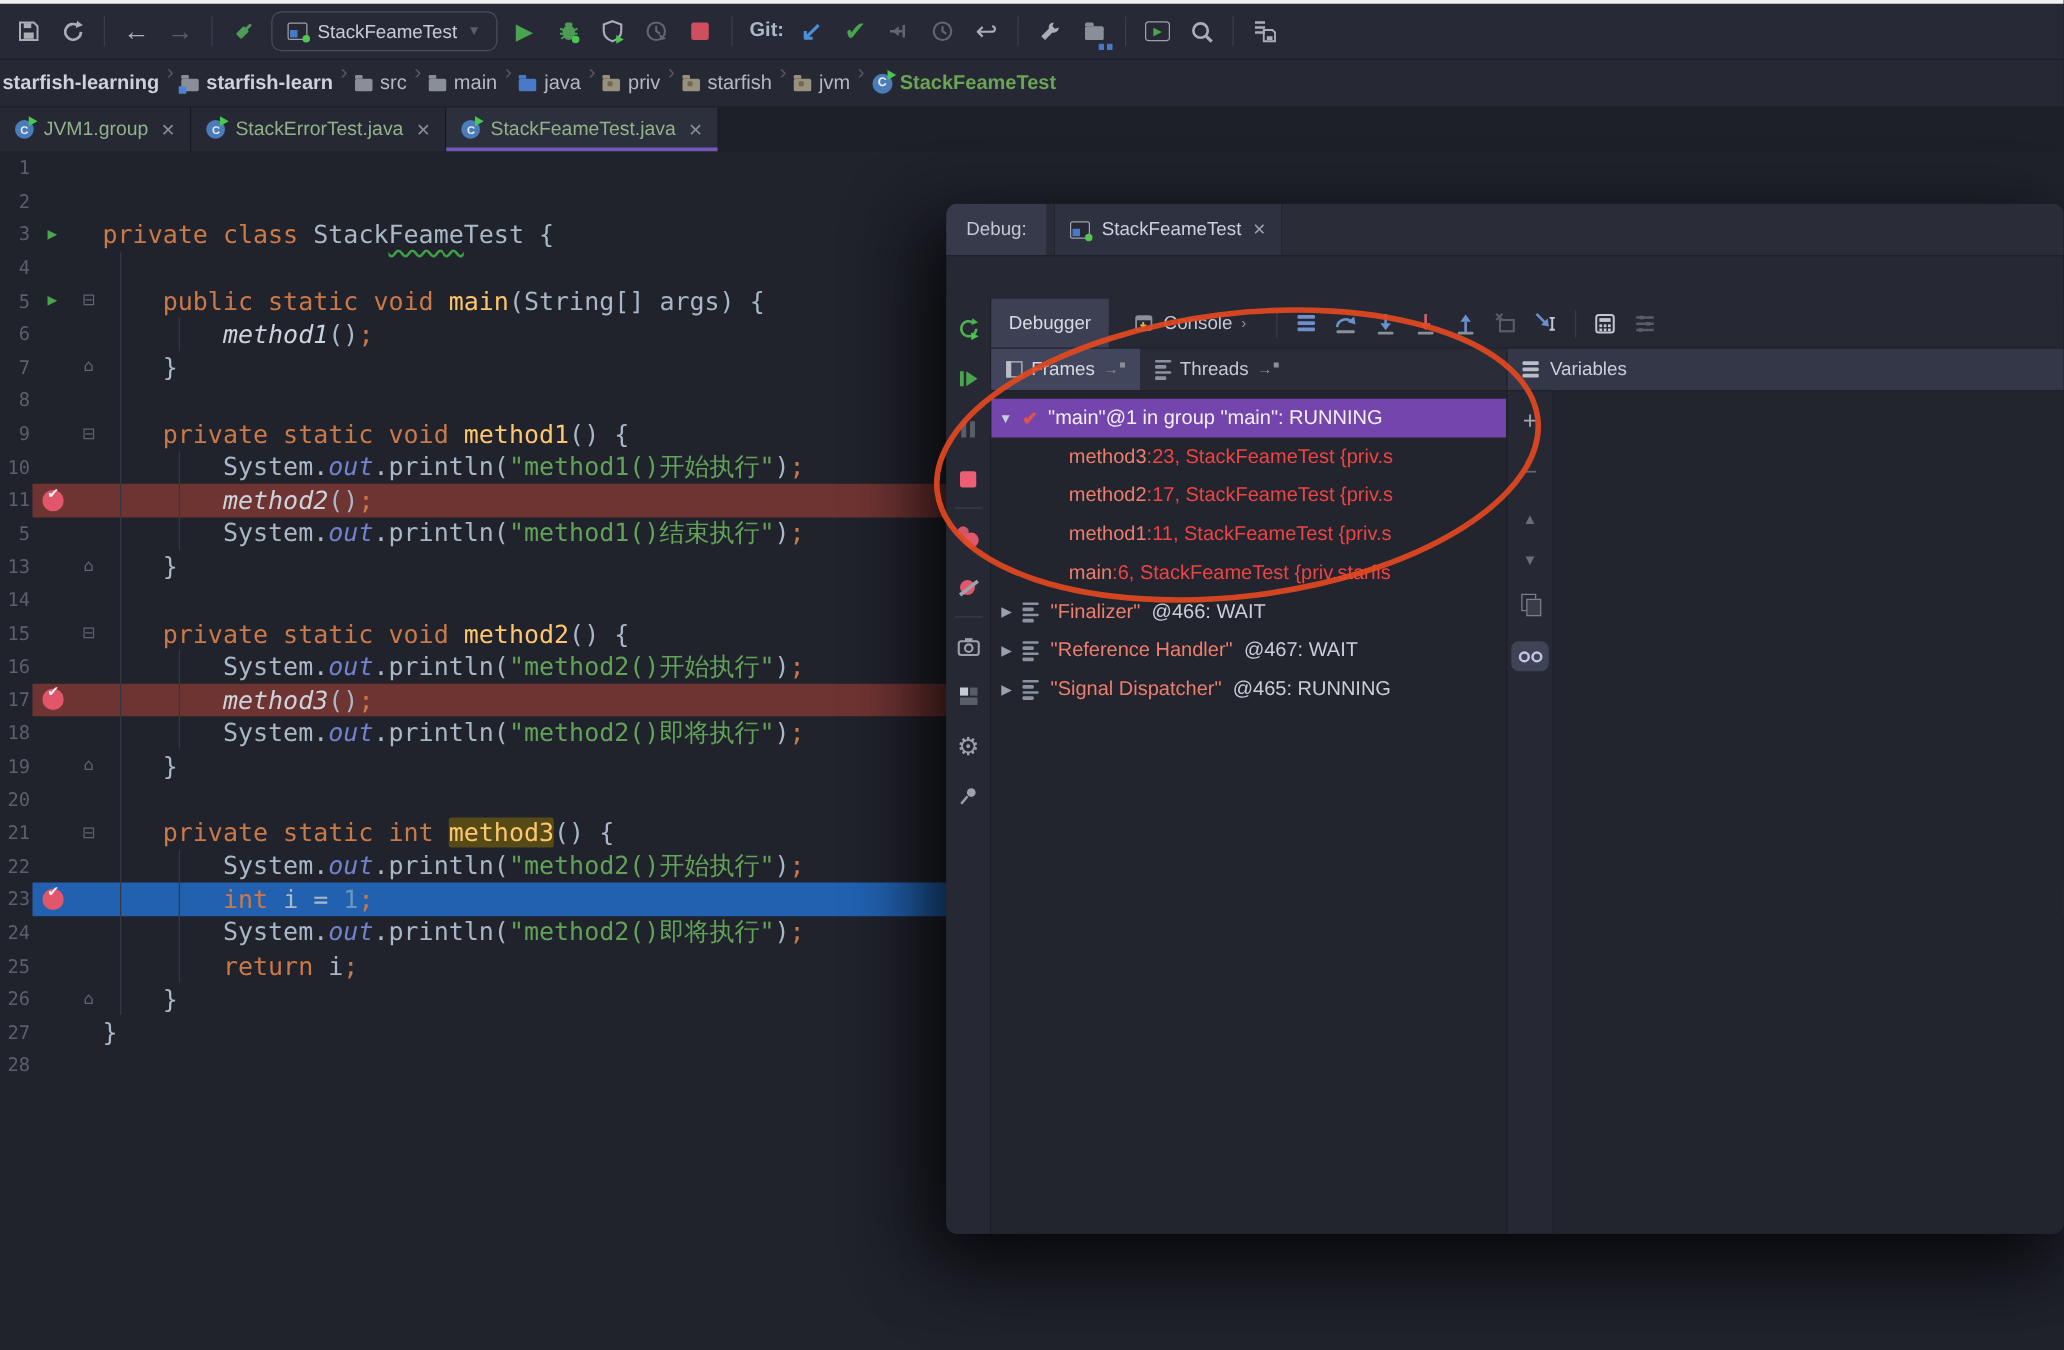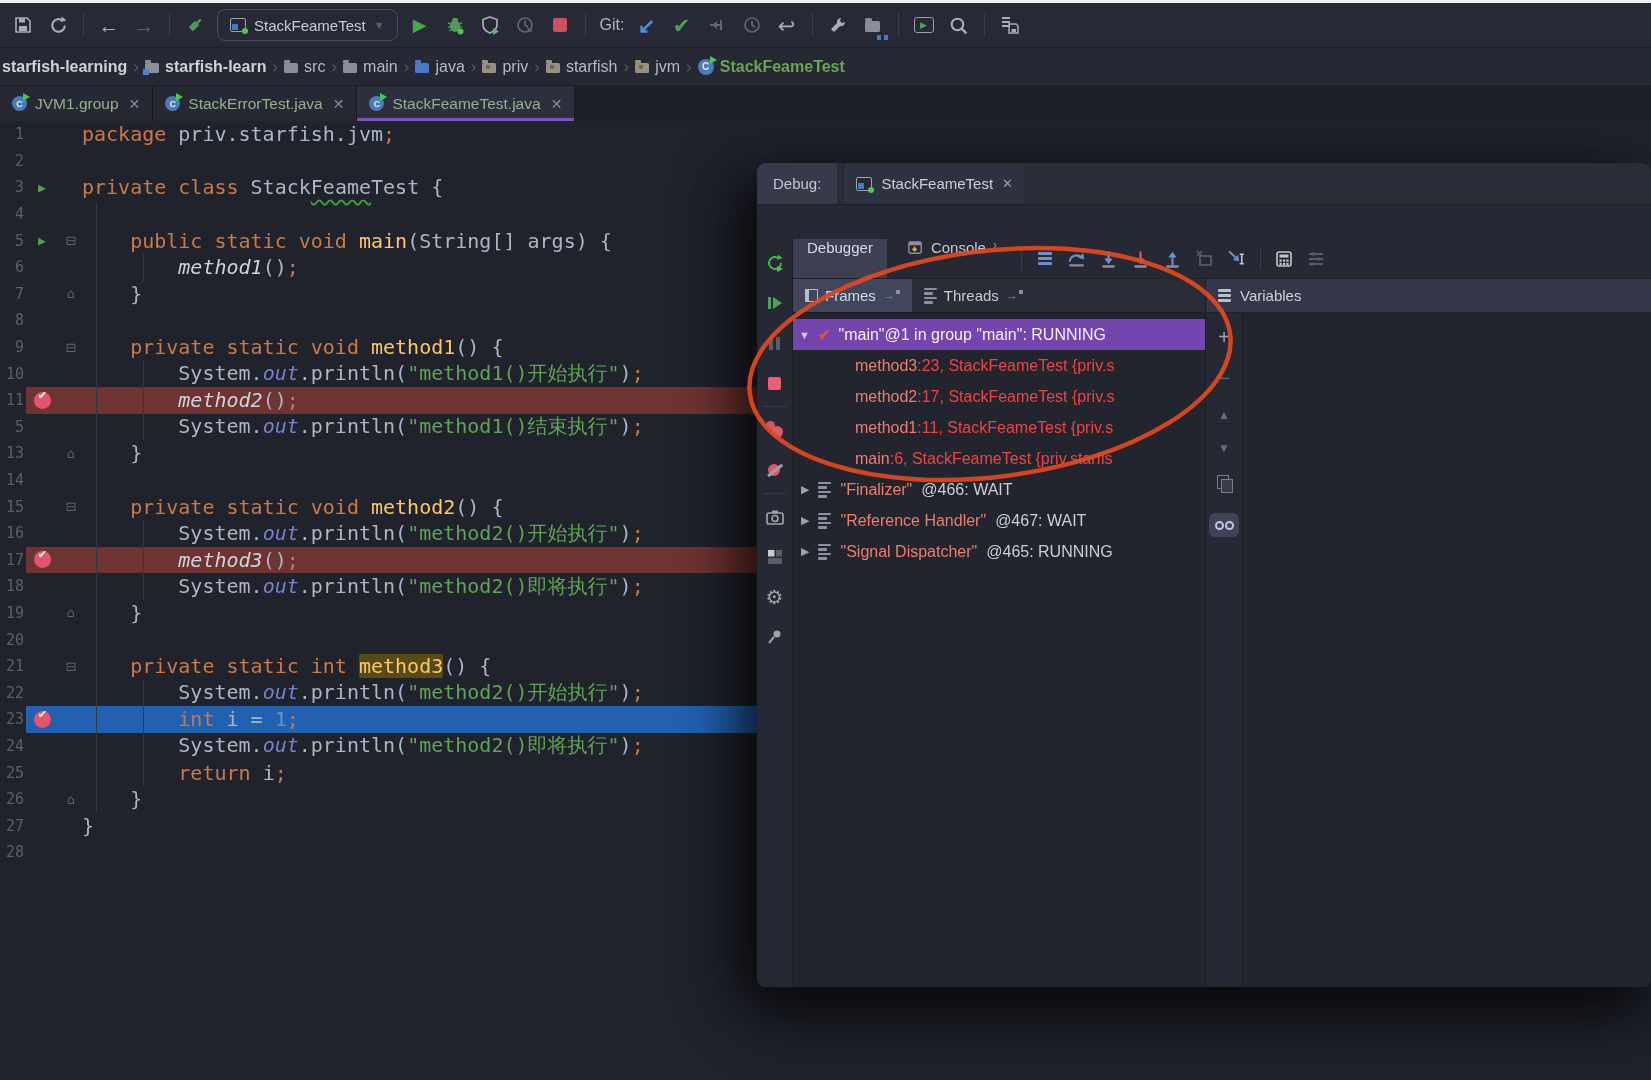--- a/index.html
+++ b/index.html
@@ -18,34 +18,34 @@
   .glyph{color:#a9adb6;font-size:18px;line-height:1}
   .glyph.dim{color:#5b5f6a}
   .glyph.green{color:#49a64e}
   .glyph.blue{color:#4b8fd6;font-weight:bold}
   .glyph.big{font-size:21px}
   .runcfg{height:32px;border:1px solid #4a4d5e;border-radius:8px;display:flex;align-items:center;
     gap:8px;padding:0 12px;color:#c8ccd4;font-size:15px}
   .winicon{position:relative;width:16px;height:14px;border:1.5px solid #9da1aa;border-radius:2px;background:#262834}
   .winicon::before{content:"";position:absolute;left:1px;bottom:1px;width:6px;height:6px;background:#4779c6}
   .winicon::after{content:"";position:absolute;right:-3px;bottom:-3px;width:6px;height:6px;border-radius:50%;background:#53c653}
-  .gitlabel{color:#a9b7c6;font-size:16px;font-weight:normal;margin-left:2px}
+  .gitlabel{color:#a9b7c6;font-size:16px;font-weight:bold;margin-left:2px}
   .stopsq{width:14px;height:14px;background:#cf4f5e;border-radius:2px}
   .folder{position:relative;width:15px;height:11px;background:#8a8e99;border-radius:1.5px;margin-top:3px}
   .folder::before{content:"";position:absolute;top:-3px;left:0;width:7px;height:3px;background:inherit;border-radius:1.5px 1.5px 0 0}
   .pstruct .folder{background:#8a8e99}
   .pstruct{position:relative}
   .pstruct::after{content:"";position:absolute;right:-2px;bottom:-2px;width:11px;height:5px;
     background:linear-gradient(90deg,#4779c6 40%,transparent 40%,transparent 60%,#4779c6 60%)}
   .termico{width:20px;height:16px;border:1.5px solid #9da1aa;border-radius:3px;display:flex;align-items:center;justify-content:center}
   .termico span{color:#49a64e;font-size:9px}
 
   
   .breadcrumbs{position:absolute;top:48px;left:0;right:0;height:38px;background:#262834;
-    display:flex;align-items:center;gap:4px;padding-left:2px;font-size:16px;z-index:5;border-bottom:1px solid #1c1e28}
+    display:flex;gap:4px;padding-left:2px;font-size:16px;z-index:5;border-bottom:1px solid #1c1e28}
   .bc-item{display:flex;align-items:center;gap:6px;color:#b4bac4}
   .bc-item.bold{color:#ced2da;font-weight:bold}
   .bc-item.cls{color:#6aa455;font-weight:bold}
   .bc-sep{color:#565a66;font-size:17px;margin:0 2px}
   .bc-folder{width:14px;height:10px;background:#8a8e99;border-radius:1.5px;position:relative;margin-top:2px}
   .bc-folder::before{content:"";position:absolute;top:-3px;left:0;width:6px;height:3px;background:inherit;border-radius:1px 1px 0 0}
   .bc-folder.module::after{content:"";position:absolute;left:-2px;bottom:-2px;width:6px;height:6px;background:#4f82d0}
   .bc-folder.src{background:#8a8e99}
   .bc-folder.java{background:#4a7ac7}
   .bc-folder.pkg{background:#98917e}
@@ -102,21 +102,21 @@
   .dstab{margin-left:6px;padding:0 12px;display:flex;align-items:center;gap:9px;background:#2e3140;
     border-left:1px solid #232530;border-right:1px solid #232530;color:#ccd0d8;font-size:15px}
   .dstab .x{color:#9aa0ab;font-size:13px}
   .dbody{position:absolute;top:76px;left:0;right:0;bottom:0;display:flex}
   .dstrip{width:36px;background:#262834;border-right:1px solid #1c1e28;display:flex;flex-direction:column;
     align-items:center;padding-top:4px}
   .si{height:40px;display:flex;align-items:center;justify-content:center;width:100%}
   .ssep{width:22px;height:1px;background:#3a3d49;margin:3px 0}
   .dmain{flex:1;display:flex;flex-direction:column;min-width:0}
   .dtoolbar{height:40px;background:#262834;border-bottom:1px solid #1e202a;display:flex;align-items:center;gap:6px}
-  .dtab{height:100%;display:flex;align-items:flex-start;gap:7px;padding:0 14px;font-size:15px;color:#c6cad3}
+  .dtab{height:100%;display:flex;align-items:center;gap:7px;padding:0 14px;font-size:15px;color:#c6cad3}
   .dtab.sel{background:#3c4052;color:#d6dae2}
   .dico{width:26px;height:26px;display:flex;align-items:center;justify-content:center;flex:0 0 auto}
   .dsep{width:1px;height:22px;background:#3a3d49;margin:0 4px}
   .bars3{display:flex;flex-direction:column;gap:2.5px}
   .bars3 span{width:14px;height:2.5px;background:#6b90cc;border-radius:1px}
   .dpanes{height:34px;background:#2a2c38;border-bottom:1px solid #1e202a;display:flex;position:relative}
   .ptab{display:flex;align-items:center;gap:7px;padding:0 12px;font-size:15px;color:#c6cad3;height:100%}
   .ptab.sel{background:#42465c;color:#d6dae2}
   .tarrow{color:#8b8f99;font-size:12px;position:relative;top:-1px}
   .tarrow i{display:inline-block;width:4px;height:4px;background:#8b8f99;vertical-align:super;margin-left:1px}
@@ -345,21 +345,20 @@
     <div class="guide" style="left:96px;top:81px;height:610px"></div>
     <div class="guide" style="left:143px;top:133px;height:27px"></div>
     <div class="guide" style="left:143px;top:240px;height:79px"></div>
     <div class="guide" style="left:143px;top:399px;height:79px"></div>
     <div class="guide" style="left:143px;top:559px;height:106px"></div>
     <div id="code">
         <div class="cl">
           <span class="ln">1</span>
           <span class="gic"></span>
           <span class="fcol"></span>
-          <span class="ct"><span class="c-kw">package </span><span class="c-def">priv.starfish.jvm</span><span class="c-kw">;</span></span>
         </div>
         <div class="cl">
           <span class="ln">2</span>
           <span class="gic"></span>
           <span class="fcol"></span>
           <span class="ct"></span>
         </div>
         <div class="cl">
           <span class="ln">3</span>
           <span class="gic">

